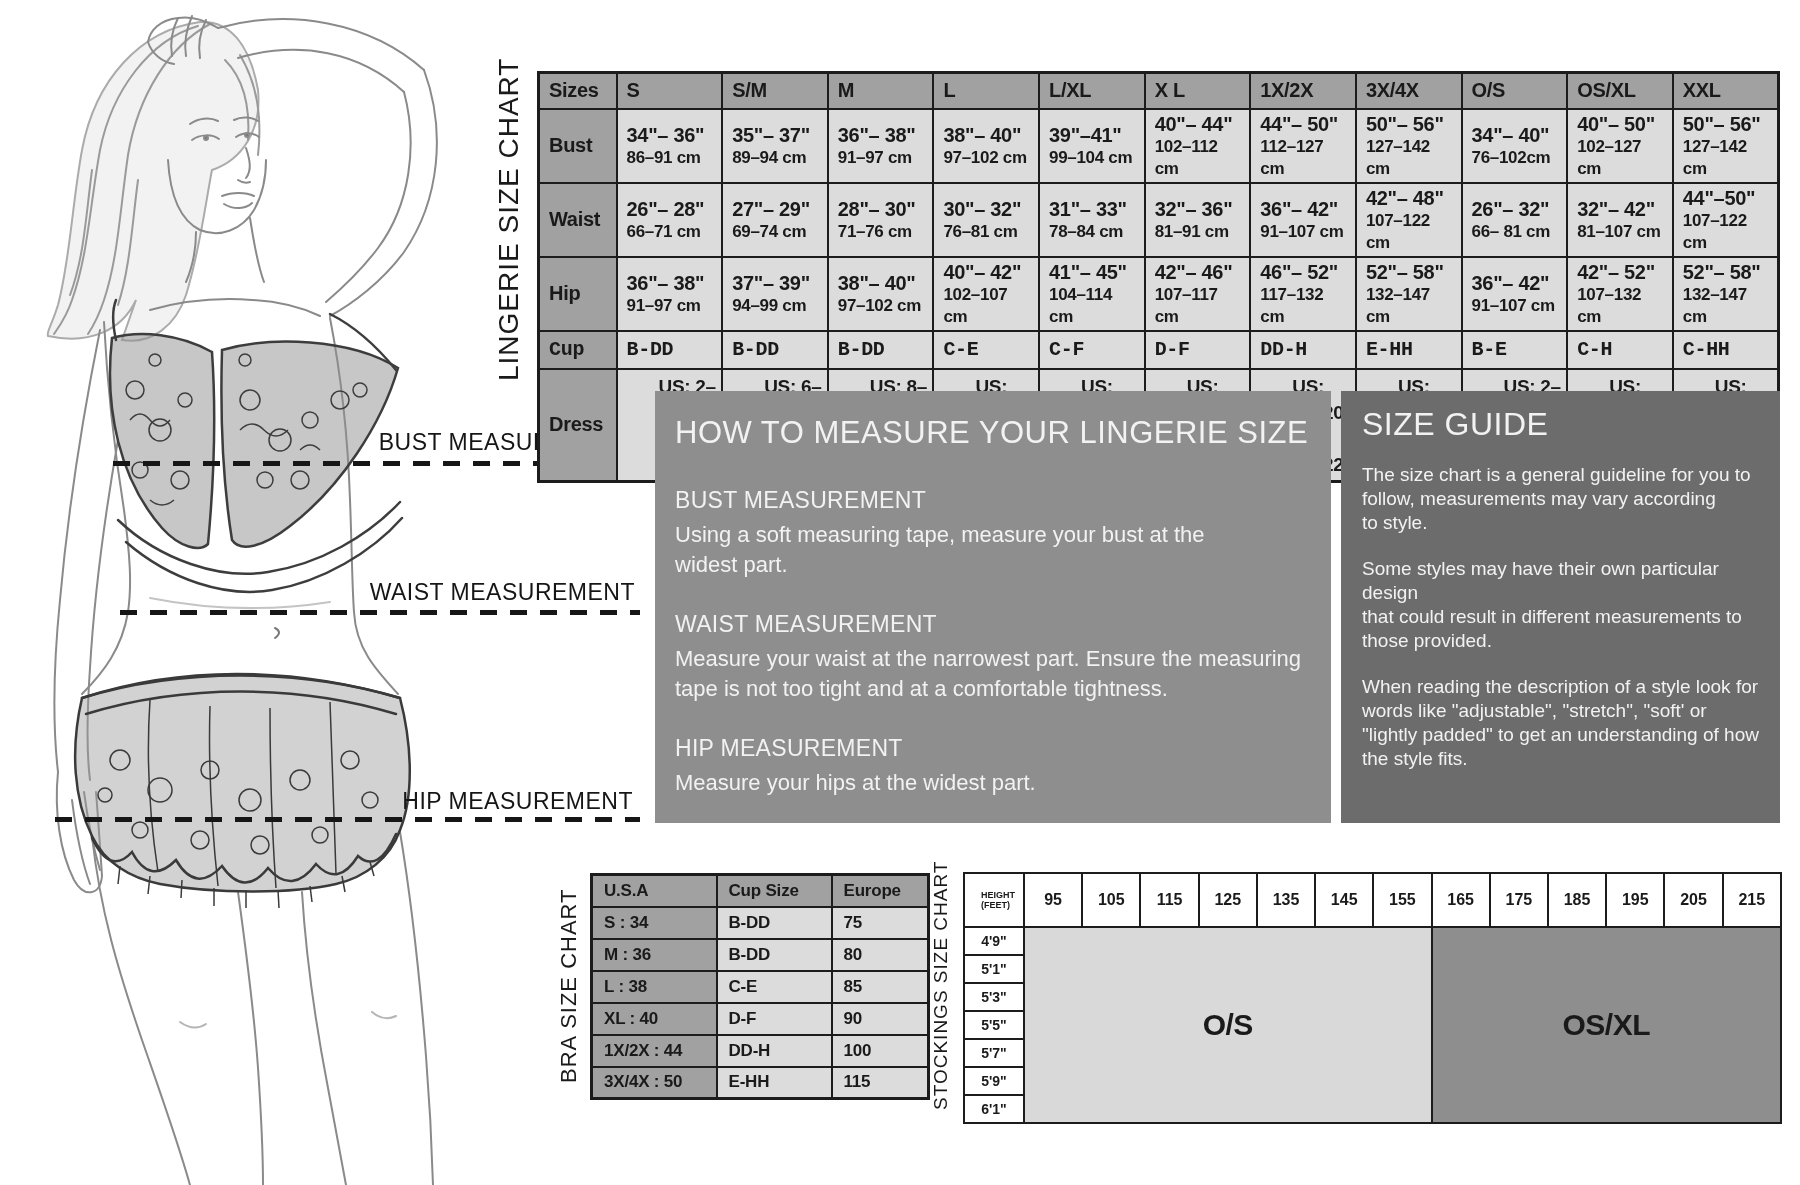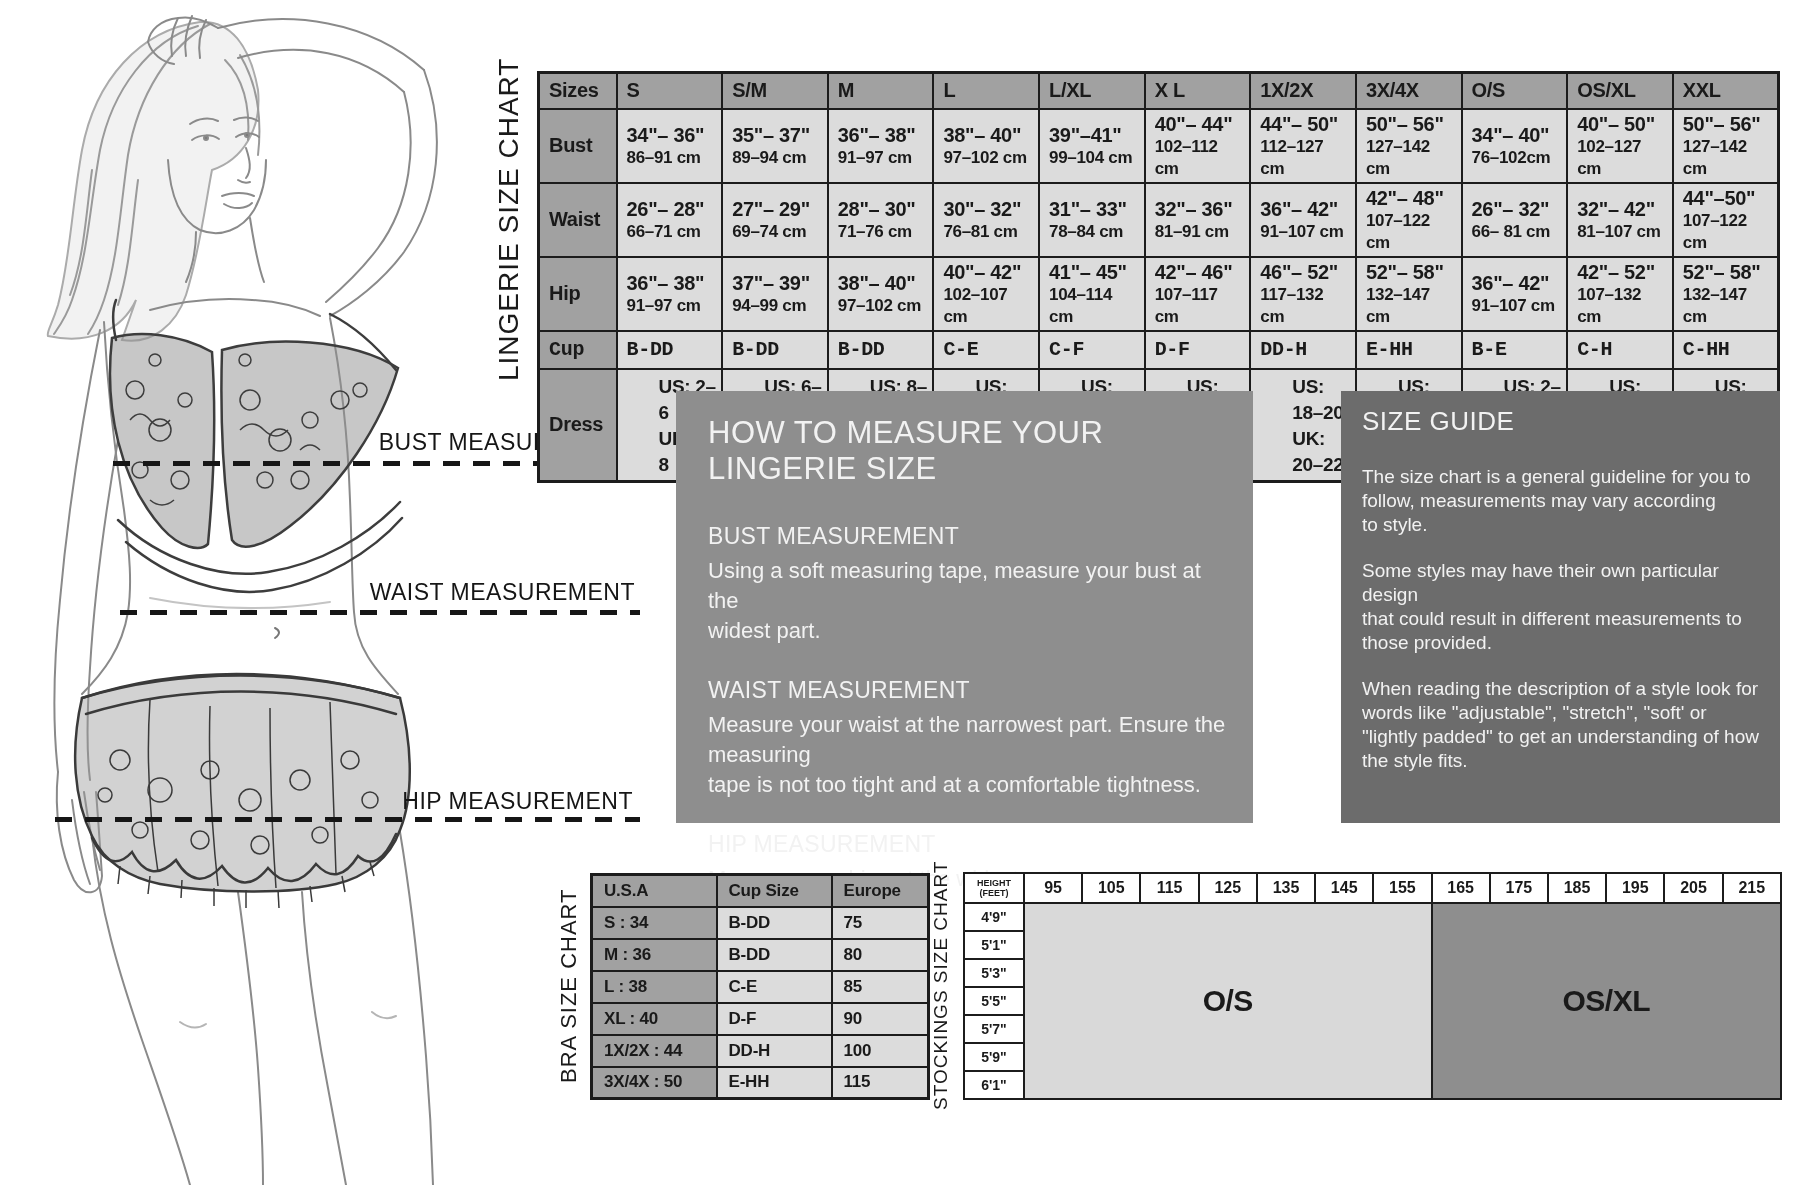--- a/index.html
+++ b/index.html
@@ -44,48 +44,48 @@
   #lingerie-table .dl{display:block;font-size:19px;line-height:26px;margin-left:32px;}
   #lingerie-table tr.r-head{height:36px;}
   #lingerie-table tr.row-bust{height:54px;}
   #lingerie-table tr.row-waist{height:54px;}
   #lingerie-table tr.row-hip{height:58px;}
   #lingerie-table tr.row-cup{height:38px;font-family:Liberation Mono, monospace;}
   #lingerie-table tr.row-dress{height:57px;}
   #lingerie-table tr.row-dress td{vertical-align:top;padding-top:4px;}
 
   
-  #measure-box{position:absolute;left:655px;top:391px;width:577px;height:432px;
+  #measure-box{position:absolute;left:655px;top:391px;width:676px;height:432px;
       background:var(--measure-box);color:var(--box-text);box-sizing:border-box;
-      padding:24px 20px 0 32px;margin-left:21px;}
+      padding:24px 20px 0 20px;}
   #measure-box h2{margin:0 0 36px 0;font-size:31px;font-weight:400;letter-spacing:.5px;}
   #measure-box h3{margin:0 0 6px 0;font-size:23px;font-weight:400;letter-spacing:.3px;}
   #measure-box p{margin:0 0 31px 0;font-size:22px;line-height:30px;font-weight:400;white-space:pre-line;}
 
   #guide-box{position:absolute;left:1341px;top:391px;width:439px;height:432px;
       background:var(--guide-box);color:var(--box-text);box-sizing:border-box;
       padding:15px 14px 0 21px;}
-  #guide-box h2{margin:0 0 28px 0;font-size:26px;font-weight:400;letter-spacing:.5px;}
+  #guide-box h2{margin:0 0 20px 0;font-size:32px;font-weight:400;letter-spacing:.5px;}
   #guide-box p{margin:0 0 22px 0;font-size:19px;line-height:24px;white-space:pre-line;}
 
   
   #bra-table{left:590px;top:873px;width:337px;height:225px;border:3px solid var(--border);}
   #bra-table th,#bra-table td{font-size:17px;font-weight:bold;text-align:left;
       padding:0 8px 0 11px;vertical-align:middle;letter-spacing:-0.2px;}
   #bra-table th{background:var(--table-header);}
   #bra-table td{background:var(--table-cell);}
   #bra-table td.g{background:var(--table-header);}
   #bra-table tr{height:32px;}
 
   
   #stock-table{left:963px;top:872px;width:819px;height:226px;border:2px solid var(--border);}
   #stock-table th,#stock-table td{border:2px solid var(--border);background:#fff;}
   #stock-table thead th{font-size:16px;font-weight:bold;text-align:center;vertical-align:middle;}
   #stock-table tr{height:28px;}
-  #stock-table th.hh{font-size:9px;line-height:10px;text-align:center;padding:4px;}
+  #stock-table th.hh{font-size:9px;line-height:10px;text-align:center;padding:16px;}
   #stock-table th.hrow{font-size:14px;font-weight:bold;text-align:center;}
   #stock-table td.region{font-size:30px;font-weight:bold;text-align:center;vertical-align:middle;
       letter-spacing:-0.5px;}
   #stock-table td.region.os{background:var(--os-region);}
   #stock-table td.region.osxl{background:var(--osxl-region);}
 
   
   #figure-sketch{position:absolute;left:0;top:0;}
 </style>
 </head>

